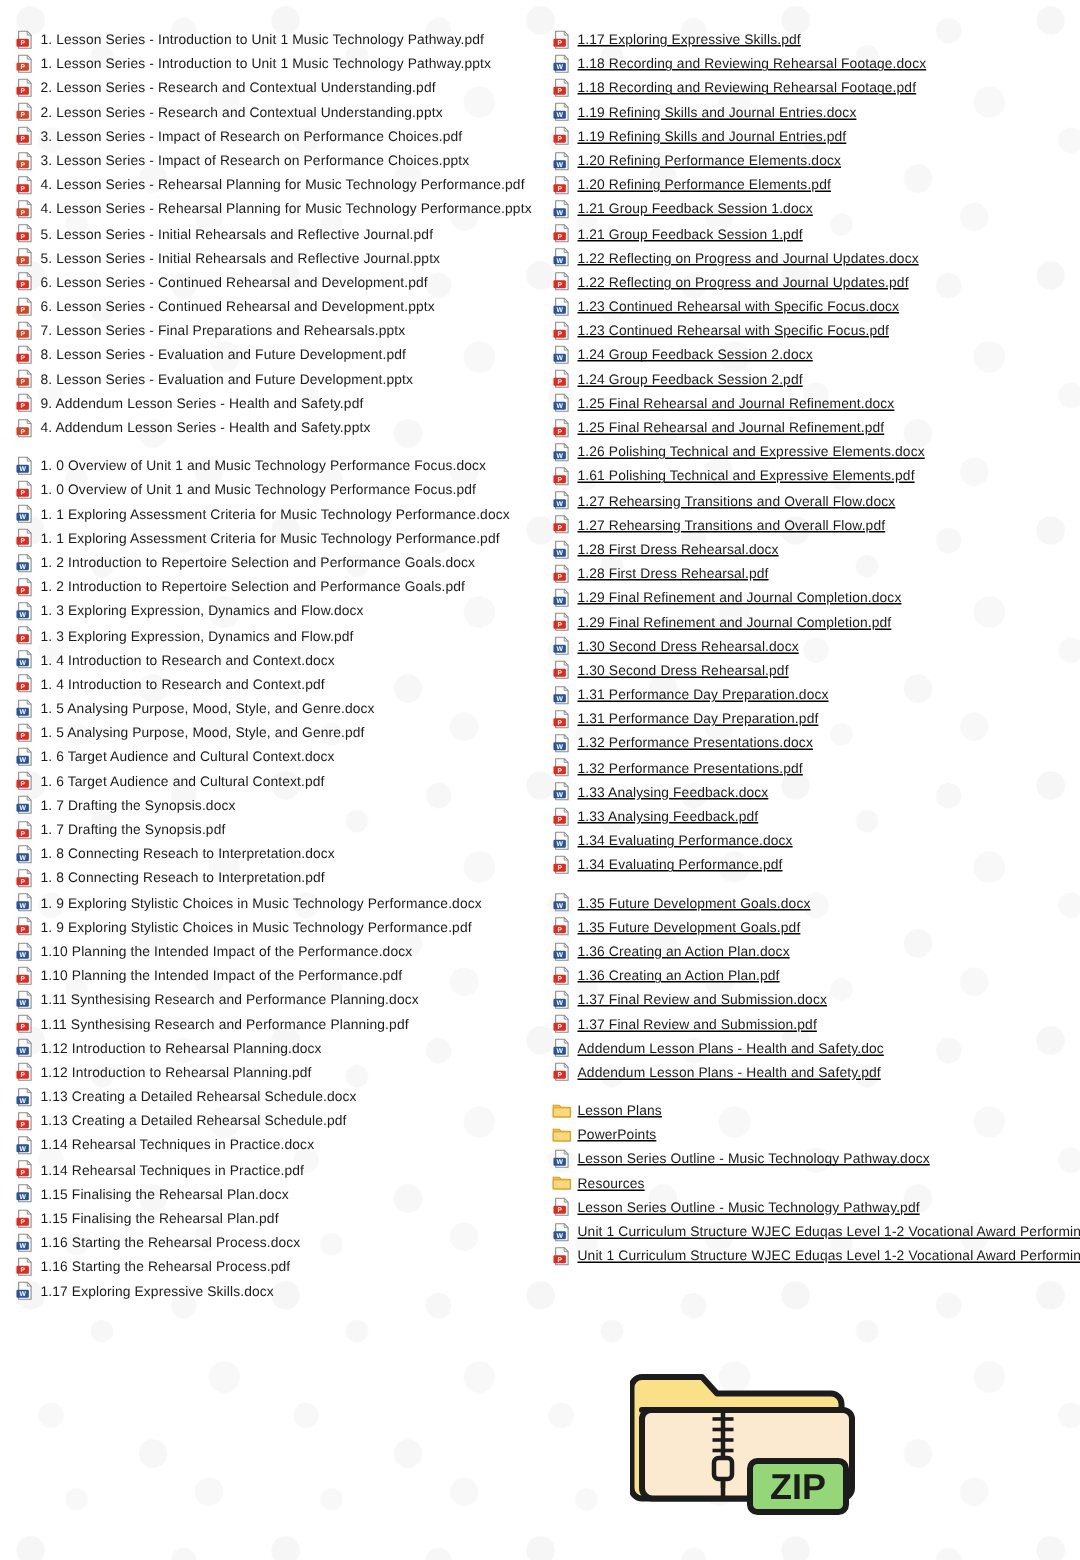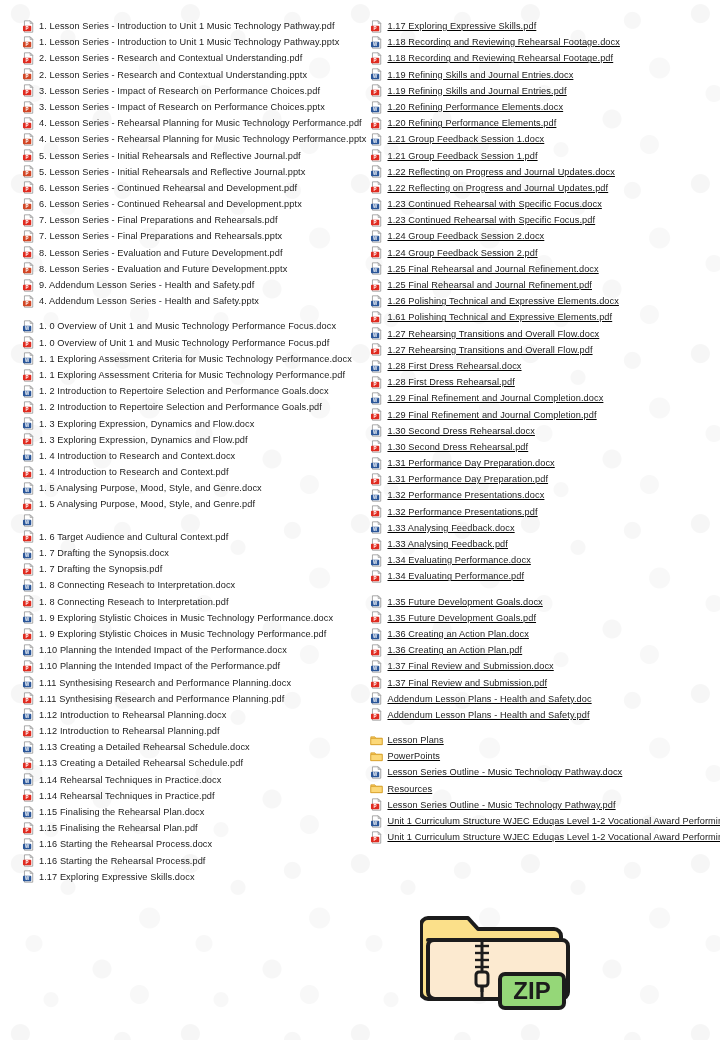--- a/index.html
+++ b/index.html
@@ -34,21 +34,21 @@
   }
   .page {
     position: relative;
     z-index: 1;
     width: 720px;
     height: 1040px;
   }
   .columns {
     display: flex;
     flex-direction: row;
-    padding: 18px 0 0 12px;
+    padding: 18px 0 0 0;
   }
   .col {
     display: flex;
     flex-direction: column;
   }
   .col-left { width: 360px; padding-left: 10px; }
   .col-right { width: 352px; padding-left: 4px; text-decoration: underline; }
 
   .file-row {
     display: flex;
@@ -222,31 +222,20 @@
               <text x="6.3" y="12.5" font-family="Liberation Sans, sans-serif" font-size="5.6" font-weight="bold" fill="#ffffff" text-anchor="middle">P</text>
             </svg>
           </span>
           <span class="file-label">6. Lesson Series - Continued Rehearsal and Development.pptx</span>
         </div>
         <div class="file-row">
           <span class="icon">
             <svg width="13" height="13" viewBox="0 0 16 16" xmlns="http://www.w3.org/2000/svg">
               <path d="M3 1h7l3.2 3.2V15H3z" fill="#ffffff" stroke="#8a8a8a" stroke-width="0.9" stroke-linejoin="round"></path>
               <path d="M10 1l3.2 3.2H10z" fill="#e4e4e4" stroke="#8a8a8a" stroke-width="0.7" stroke-linejoin="round"></path>
-              <rect x="1.2" y="7.2" width="10.2" height="6.6" rx="1" fill="#e02b20"></rect>
-              <text x="6.3" y="12.5" font-family="Liberation Sans, sans-serif" font-size="5.6" font-weight="bold" fill="#ffffff" text-anchor="middle">P</text>
-            </svg>
-          </span>
-          <span class="file-label">7. Lesson Series - Final Preparations and Rehearsals.pdf</span>
-        </div>
-        <div class="file-row">
-          <span class="icon">
-            <svg width="13" height="13" viewBox="0 0 16 16" xmlns="http://www.w3.org/2000/svg">
-              <path d="M3 1h7l3.2 3.2V15H3z" fill="#ffffff" stroke="#8a8a8a" stroke-width="0.9" stroke-linejoin="round"></path>
-              <path d="M10 1l3.2 3.2H10z" fill="#e4e4e4" stroke="#8a8a8a" stroke-width="0.7" stroke-linejoin="round"></path>
               <rect x="1.2" y="7.2" width="10.2" height="6.6" rx="1" fill="#d24625"></rect>
               <text x="6.3" y="12.5" font-family="Liberation Sans, sans-serif" font-size="5.6" font-weight="bold" fill="#ffffff" text-anchor="middle">P</text>
             </svg>
           </span>
           <span class="file-label">7. Lesson Series - Final Preparations and Rehearsals.pptx</span>
         </div>
         <div class="file-row">
           <span class="icon">
             <svg width="13" height="13" viewBox="0 0 16 16" xmlns="http://www.w3.org/2000/svg">
               <path d="M3 1h7l3.2 3.2V15H3z" fill="#ffffff" stroke="#8a8a8a" stroke-width="0.9" stroke-linejoin="round"></path>
@@ -425,20 +414,21 @@
         </div>
         <div class="file-row">
           <span class="icon">
             <svg width="13" height="13" viewBox="0 0 16 16" xmlns="http://www.w3.org/2000/svg">
               <path d="M3 1h7l3.2 3.2V15H3z" fill="#ffffff" stroke="#8a8a8a" stroke-width="0.9" stroke-linejoin="round"></path>
               <path d="M10 1l3.2 3.2H10z" fill="#e4e4e4" stroke="#8a8a8a" stroke-width="0.7" stroke-linejoin="round"></path>
               <rect x="1.2" y="7.2" width="10.2" height="6.6" rx="1" fill="#2a5699"></rect>
               <text x="6.3" y="12.5" font-family="Liberation Sans, sans-serif" font-size="5.6" font-weight="bold" fill="#ffffff" text-anchor="middle">W</text>
             </svg>
           </span>
+          <span class="file-label">1. 6 Target Audience and Cultural Context.docx</span>
         </div>
         <div class="file-row">
           <span class="icon">
             <svg width="13" height="13" viewBox="0 0 16 16" xmlns="http://www.w3.org/2000/svg">
               <path d="M3 1h7l3.2 3.2V15H3z" fill="#ffffff" stroke="#8a8a8a" stroke-width="0.9" stroke-linejoin="round"></path>
               <path d="M10 1l3.2 3.2H10z" fill="#e4e4e4" stroke="#8a8a8a" stroke-width="0.7" stroke-linejoin="round"></path>
               <rect x="1.2" y="7.2" width="10.2" height="6.6" rx="1" fill="#e02b20"></rect>
               <text x="6.3" y="12.5" font-family="Liberation Sans, sans-serif" font-size="5.6" font-weight="bold" fill="#ffffff" text-anchor="middle">P</text>
             </svg>
           </span>

